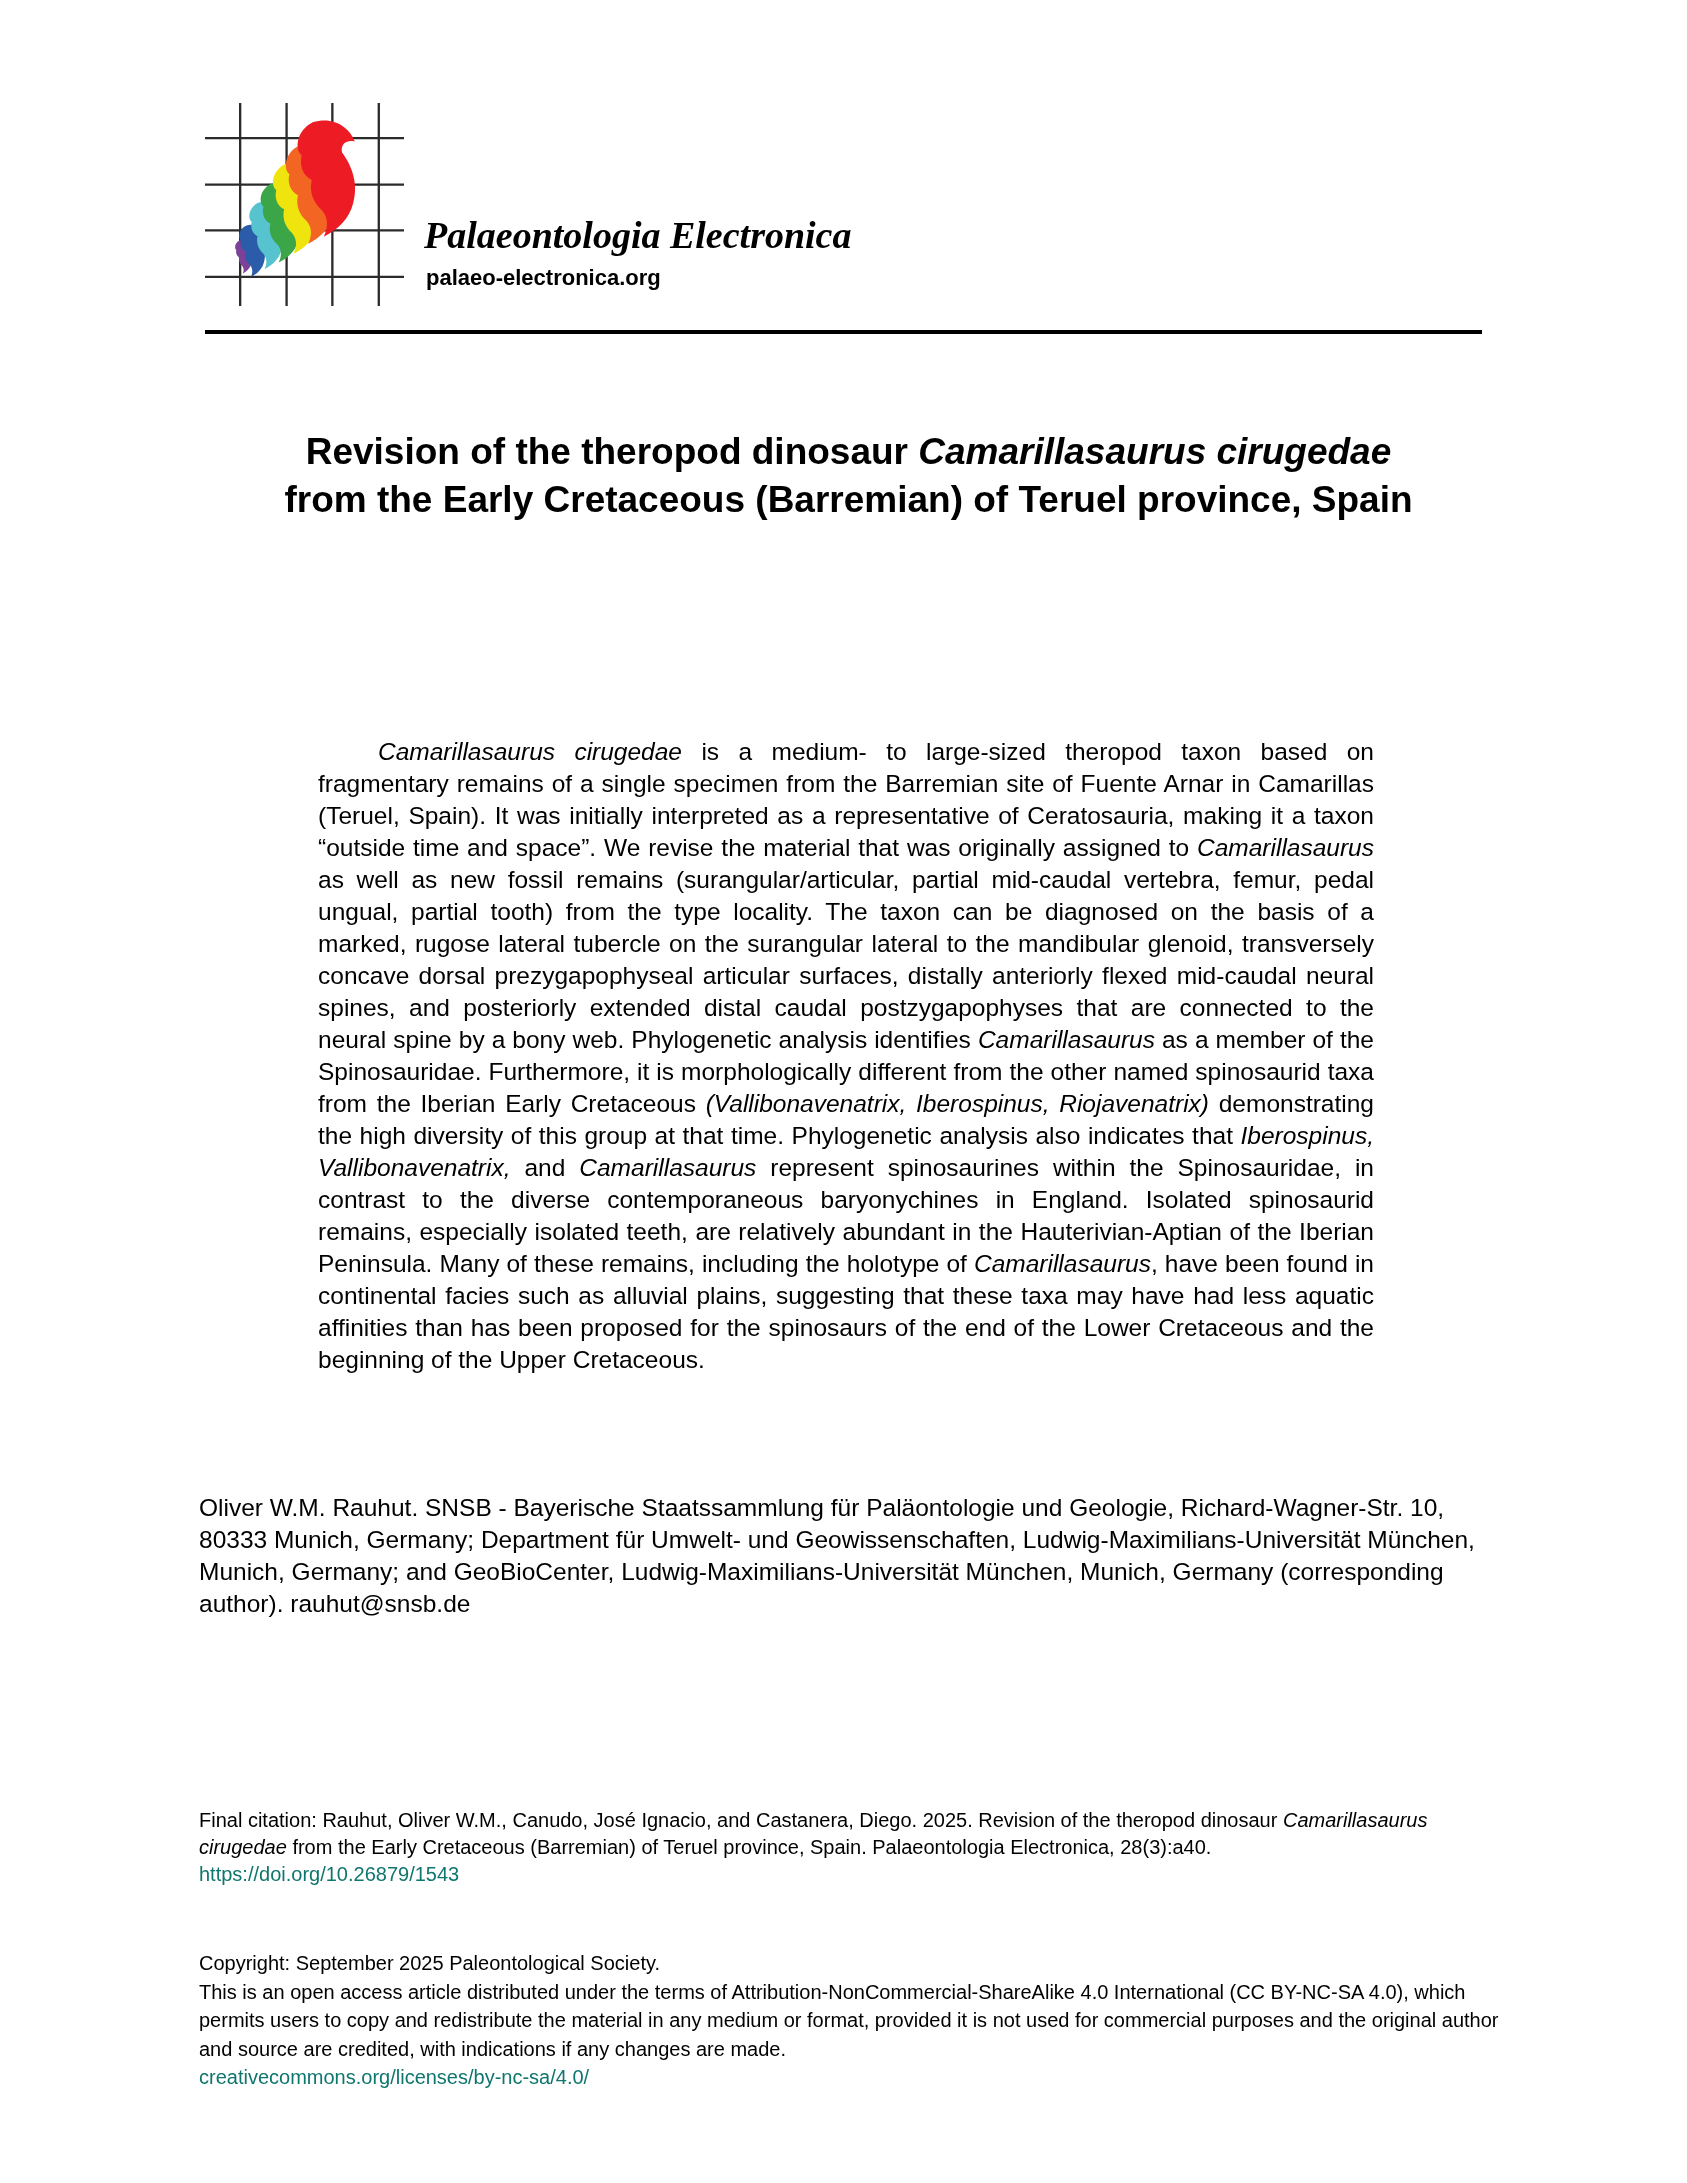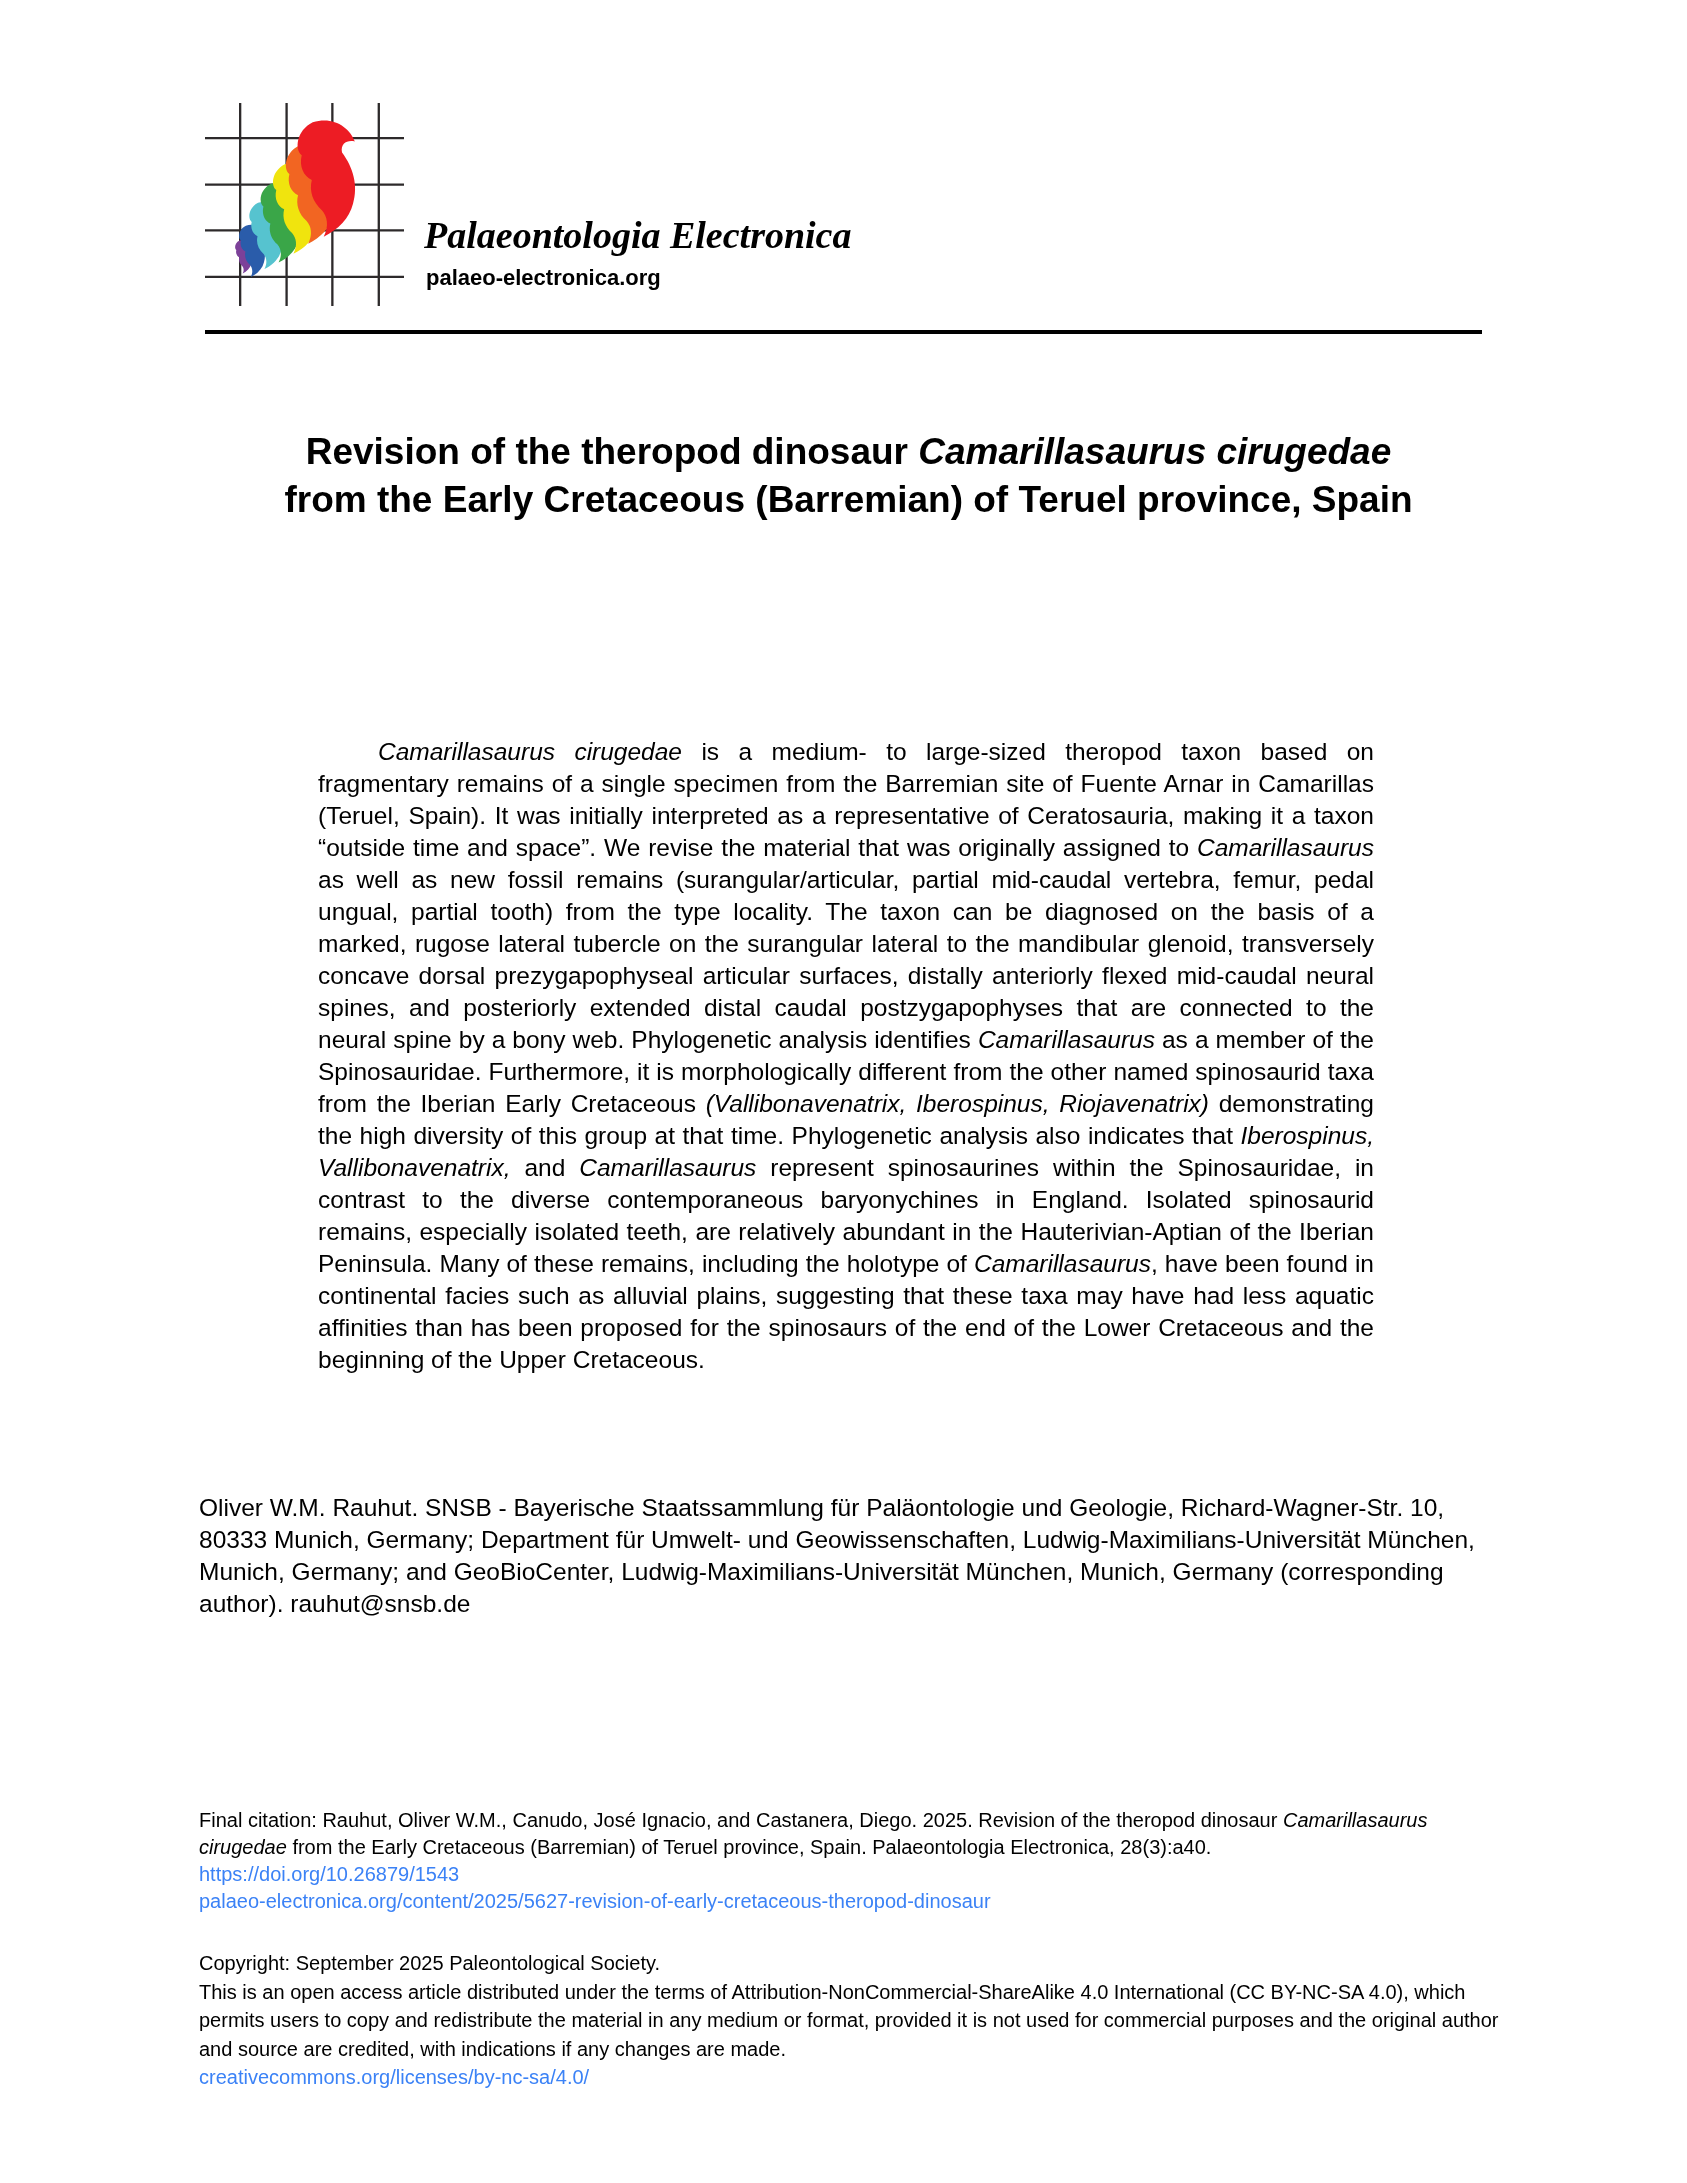--- a/index.html
+++ b/index.html
@@ -72,21 +72,21 @@
     left: 199px; top: 1807px; width: 1320px;
     font-size: 20px; line-height: 27px;
   }
   .final-citation p { margin: 0; }
   .copyright-block {
     left: 199px; top: 1949px; width: 1334px;
     font-size: 20px; line-height: 28.5px;
   }
   .copyright-block p { margin: 0; }
 
-  .link-line { color: #3b82f6; text-decoration: none; display: block; }
+  .link-line { color: #0f766e; text-decoration: none; display: block; }
 </style>
 </head>
 <body>
 
 <div id="page">
 
   <div>
     <svg id="logo-svg" class="abs" viewBox="0 0 300 306" xmlns="http://www.w3.org/2000/svg" aria-hidden="true">
       <defs>
         <path id="pe-wave" d="M30,3 C52,-4 70,8 76,24 C68,22 60,26 62,36 C74,52 80,72 74,92 C70,108 58,120 42,128 C48,116 46,106 40,99 C30,90 26,78 29,66 C20,62 15,51 18,39 C10,33 12,12 30,3 Z"></path>
@@ -122,21 +122,20 @@
     <div>from the Early Cretaceous (Barremian) of Teruel province, Spain</div>
   </h1>
 
   <p class="abs abstract-body"><span style="font-style: italic;">Camarillasaurus cirugedae</span><span> is a medium- to large-sized theropod taxon based on fragmentary remains of a single specimen from the Barremian site of Fuente Arnar in Camarillas (Teruel, Spain). It was initially interpreted as a representative of Ceratosauria, making it a taxon “outside time and space”. We revise the material that was originally assigned to </span><span style="font-style: italic;">Camarillasaurus</span><span> as well as new fossil remains (surangular/articular, partial mid-caudal vertebra, femur, pedal ungual, partial tooth) from the type locality. The taxon can be diagnosed on the basis of a marked, rugose lateral tubercle on the surangular lateral to the mandibular glenoid, transversely concave dorsal prezygapophyseal articular surfaces, distally anteriorly flexed mid-caudal neural spines, and posteriorly extended distal caudal postzygapophyses that are connected to the neural spine by a bony web. Phylogenetic analysis identifies </span><span style="font-style: italic;">Camarillasaurus</span><span> as a member of the Spinosauridae. Furthermore, it is morphologically different from the other named spinosaurid taxa from the Iberian Early Cretaceous </span><span style="font-style: italic;">(Vallibonavenatrix, Iberospinus, Riojavenatrix)</span><span> demonstrating the high diversity of this group at that time. Phylogenetic analysis also indicates that </span><span style="font-style: italic;">Iberospinus, Vallibonavenatrix,</span><span> and </span><span style="font-style: italic;">Camarillasaurus</span><span> represent spinosaurines within the Spinosauridae, in contrast to the diverse contemporaneous baryonychines in England. Isolated spinosaurid remains, especially isolated teeth, are relatively abundant in the Hauterivian-Aptian of the Iberian Peninsula. Many of these remains, including the holotype of </span><span style="font-style: italic;">Camarillasaurus</span><span>, have been found in continental facies such as alluvial plains, suggesting that these taxa may have had less aquatic affinities than has been proposed for the spinosaurs of the end of the Lower Cretaceous and the beginning of the Upper Cretaceous.</span></p>
 
   <p class="abs affiliation">Oliver W.M. Rauhut. SNSB - Bayerische Staatssammlung für Paläontologie und Geologie, Richard-Wagner-Str. 10, 80333 Munich, Germany; Department für Umwelt- und Geowissenschaften, Ludwig-Maximilians-Universität München, Munich, Germany; and GeoBioCenter, Ludwig-Maximilians-Universität München, Munich, Germany (corresponding author). rauhut@snsb.de</p>
 
   <div class="abs final-citation">
     <p><span>Final citation: Rauhut, Oliver W.M., Canudo, José Ignacio, and Castanera, Diego. 2025. Revision of the theropod dinosaur </span><span style="font-style: italic;">Camarillasaurus cirugedae</span><span> from the Early Cretaceous (Barremian) of Teruel province, Spain. Palaeontologia Electronica, 28(3):a40.</span></p>
     <a class="link-line" href="#">https://doi.org/10.26879/1543</a>
-    <a class="link-line" href="#">palaeo-electronica.org/content/2025/5627-revision-of-early-cretaceous-theropod-dinosaur</a>
   </div>
 
   <div class="abs copyright-block">
     <p>Copyright: September 2025 Paleontological Society.</p>
     <p>This is an open access article distributed under the terms of Attribution-NonCommercial-ShareAlike 4.0 International (CC BY-NC-SA 4.0), which permits users to copy and redistribute the material in any medium or format, provided it is not used for commercial purposes and the original author and source are credited, with indications if any changes are made.</p>
     <a class="link-line" href="#">creativecommons.org/licenses/by-nc-sa/4.0/</a>
   </div>
 
 </div>
 

